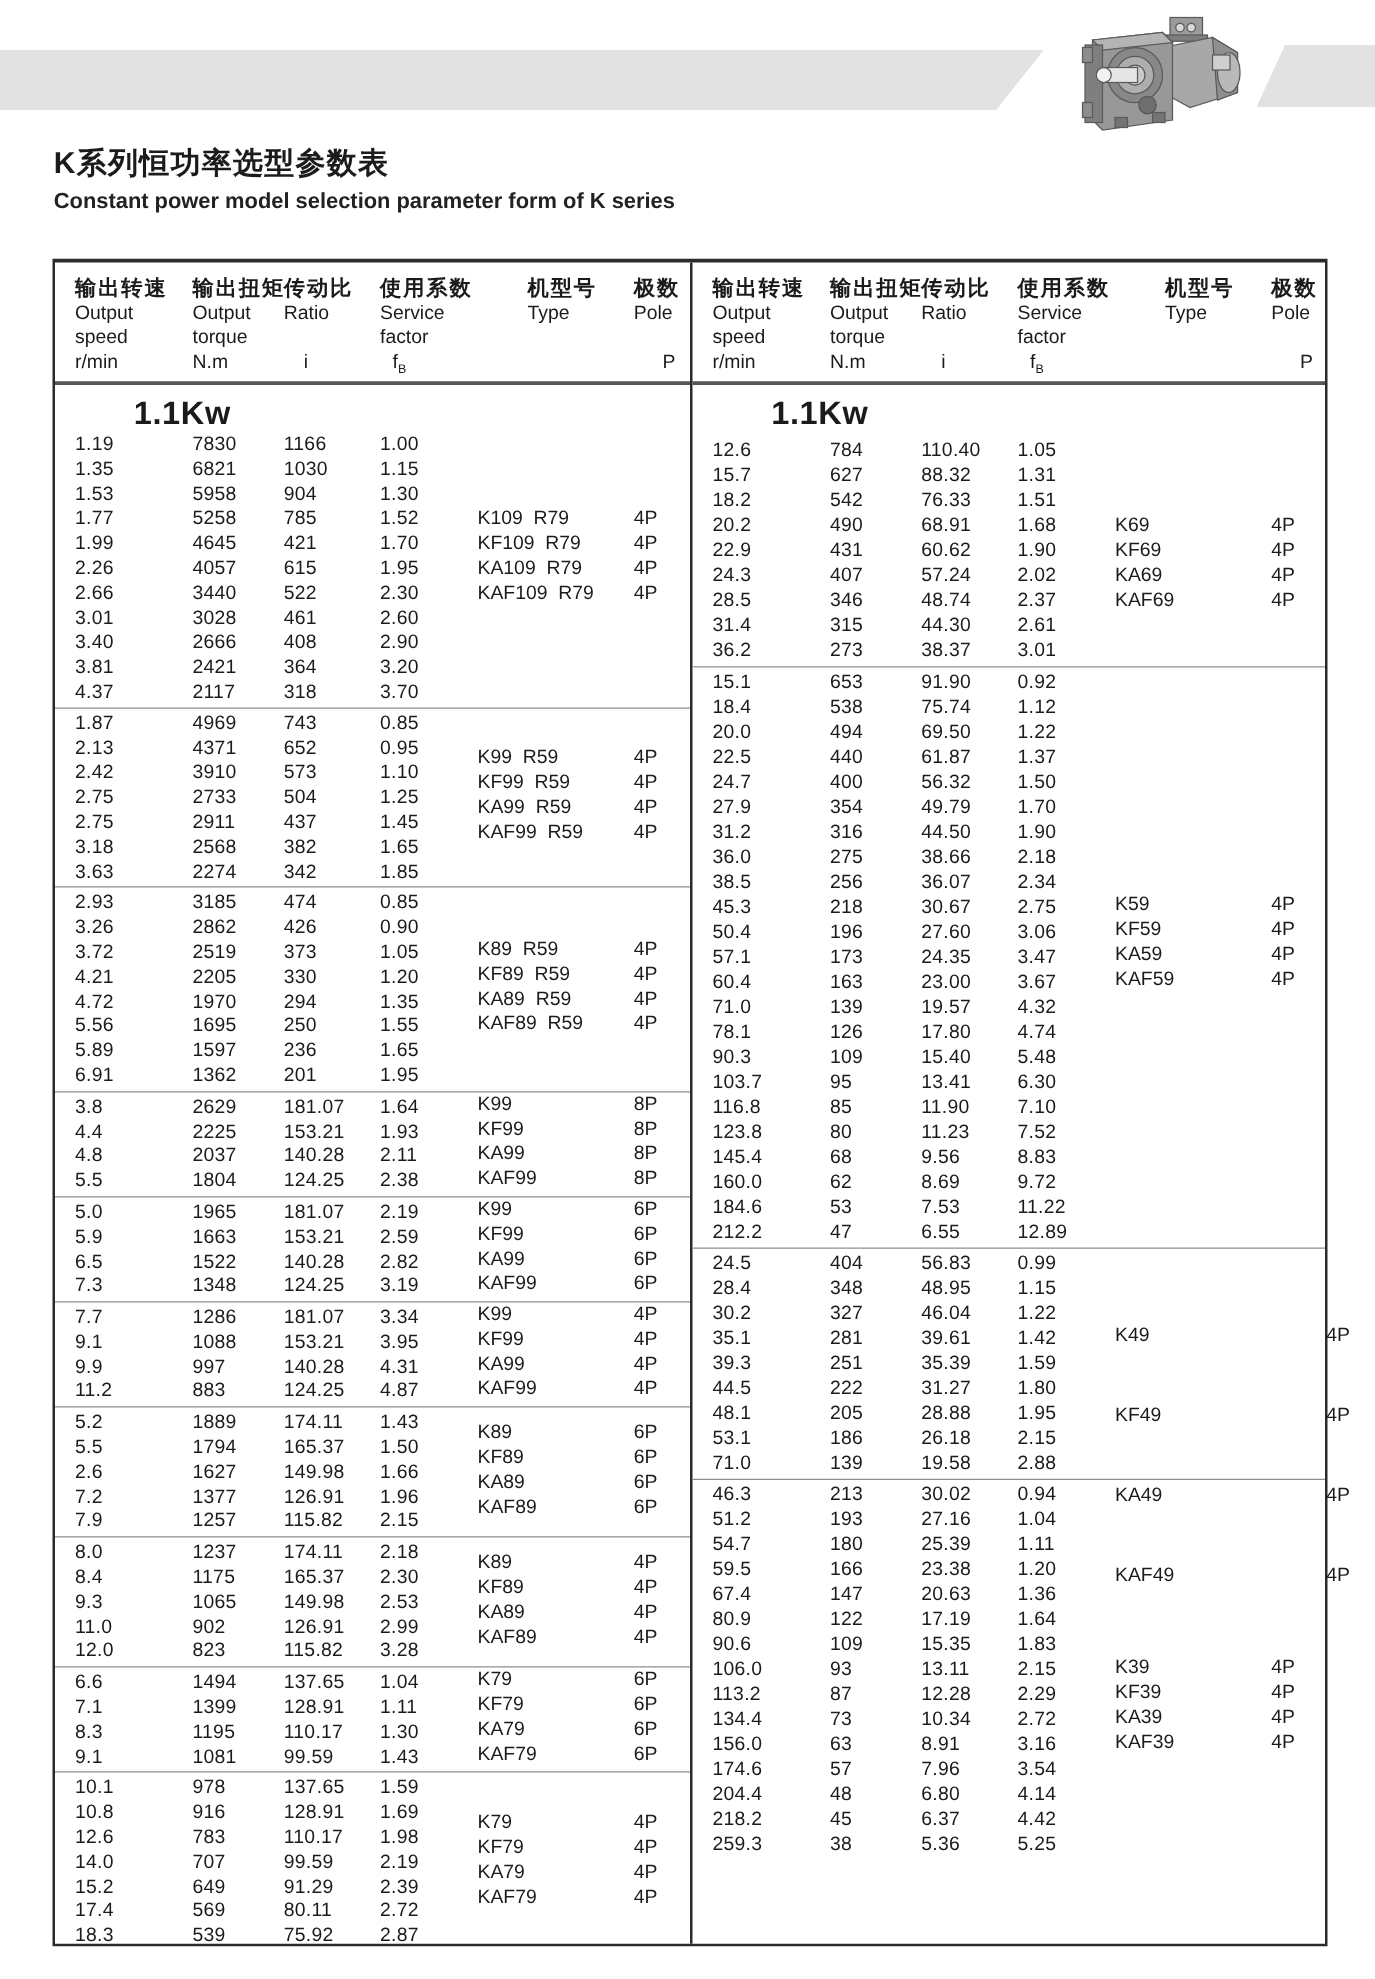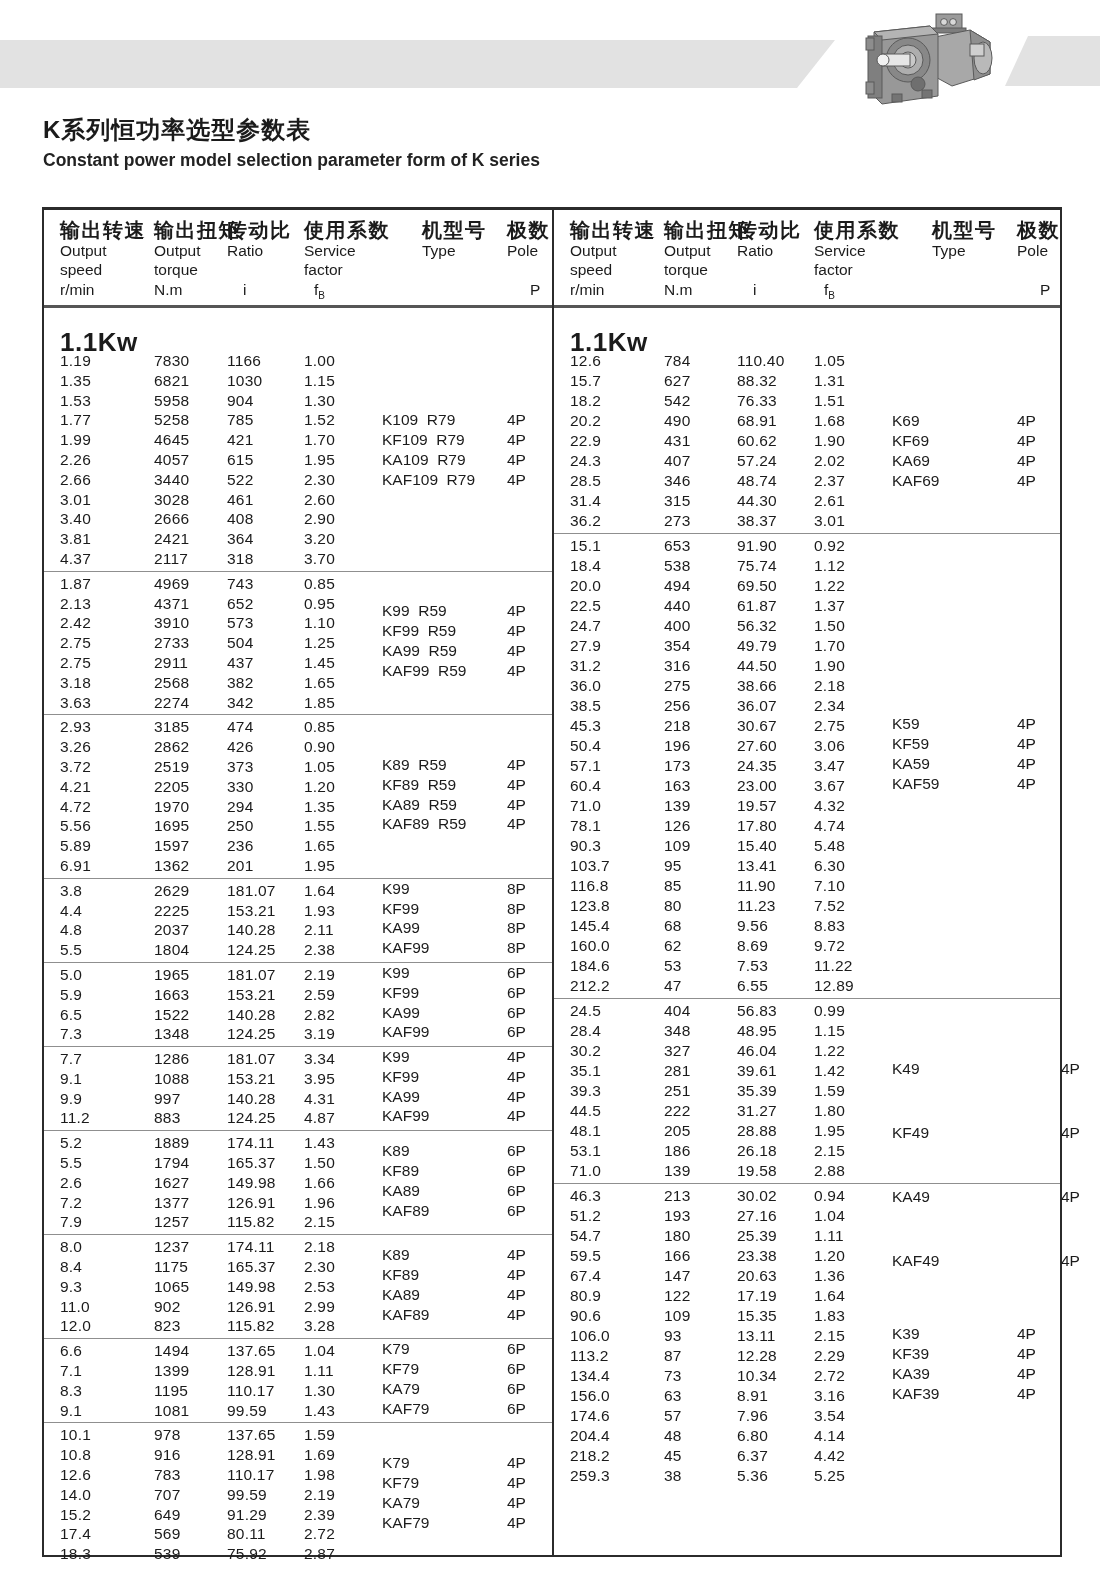--- a/index.html
+++ b/index.html
@@ -22,29 +22,29 @@
   .sec-en{position:absolute;left:43px;top:150px;font-size:17.5px;font-weight:bold;color:#222;}
   
   .ptable{position:absolute;left:42px;top:207px;width:1020px;height:1350px;
     border:2px solid #2b2b2b;border-top-width:3px;display:flex;box-sizing:border-box;}
   .half{width:50%;box-sizing:border-box;display:flex;flex-direction:column;}
   .half+.half{border-left:2px solid #2b2b2b;}
   .half-header{height:98px;border-bottom:3px solid #565656;box-sizing:border-box;
     display:grid;grid-template-columns:94px 73px 77px 78px 125px 1fr;
     padding:11px 6px 0 16px;}
   .hcell{font-size:15.5px;line-height:19.5px;white-space:nowrap;}
-  .hcell .zh{font-weight:bold;letter-spacing:1.5px;font-size:20px;}
+  .hcell .zh{font-weight:bold;letter-spacing:1.5px;font-size:17px;}
   .hcell .u{min-height:19.5px;}
   .hcell sub{font-size:10px;}
   .h-ratio .u-line{padding-left:16px;}
   .h-factor .u-line{padding-left:10px;}
   .h-type{padding-left:40px;}
   .h-pole .u-line{padding-left:23px;}
   .power{height:43px;box-sizing:border-box;font-size:26px;font-weight:bold;
-    padding:19px 0 0 16px;letter-spacing:0.5px;}
+    padding:7px 0 0 16px;letter-spacing:0.5px;margin-left:47px;}
   .groups{flex:1;display:flex;flex-direction:column;}
   .group{position:relative;padding:0 0 2px 16px;}
   .group+.group{border-top:1.5px solid #8f8f8f;padding-top:2px;}
   .g-rows{display:grid;grid-template-columns:94px 73px 77px 78px;grid-auto-rows:var(--rh);}
   .cell{font-size:15.5px;line-height:var(--rh);white-space:nowrap;letter-spacing:0.2px;}
   .g-types{position:absolute;left:338px;display:grid;grid-template-columns:125px 1fr;
     grid-auto-rows:var(--rh);width:170px;}
   .t-name,.t-pole{font-size:15.5px;line-height:var(--rh);white-space:pre;}
 </style>
 </head>

